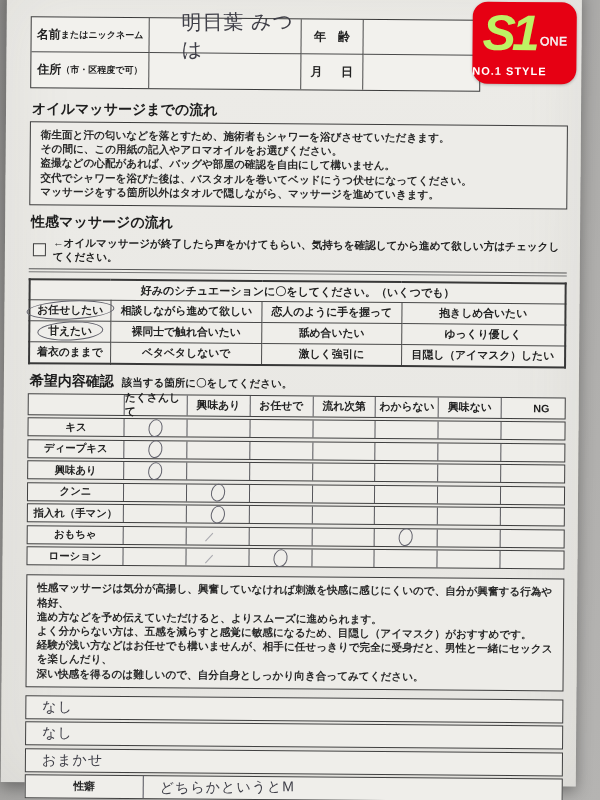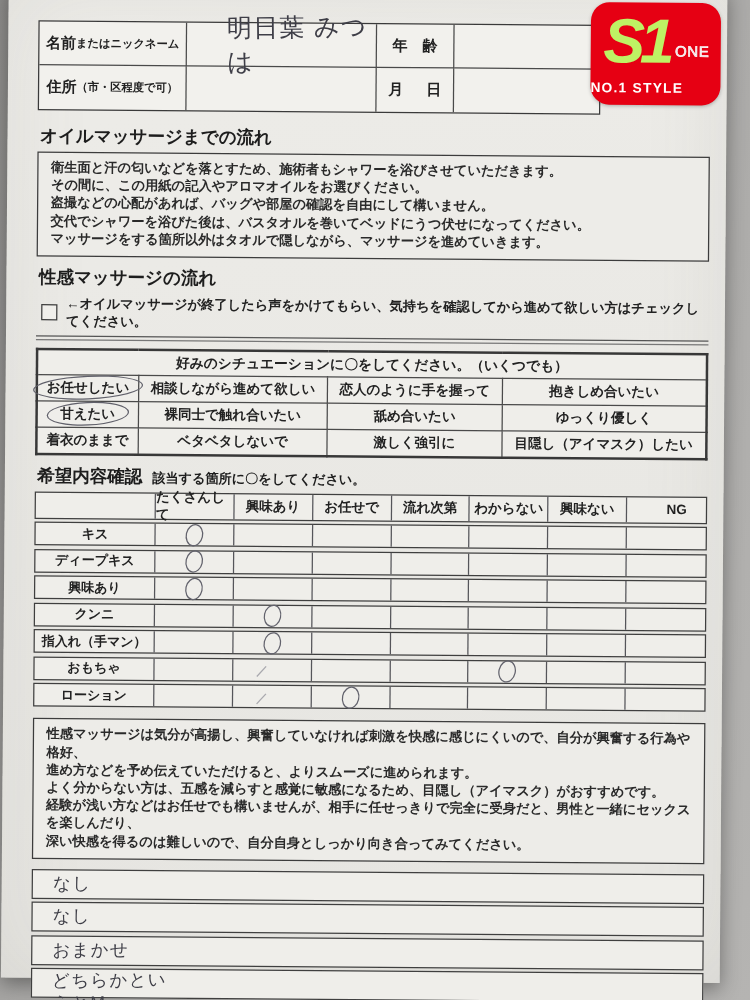--- a/index.html
+++ b/index.html
@@ -259,20 +259,21 @@
             <div class="dv">
               <span class="hand hand-val">なし</span>
             </div>
           </div>
           <div class="det-row">
             <div class="dv">
               <span class="hand hand-val">おまかせ</span>
             </div>
           </div>
           <div class="det-row">
+            <div class="dl">性癖</div>
             <div class="dv">
               <span class="hand hand-val">どちらかというとM</span>
             </div>
           </div>
         </div>
 
     </div>
   </div>
 </div>
 

